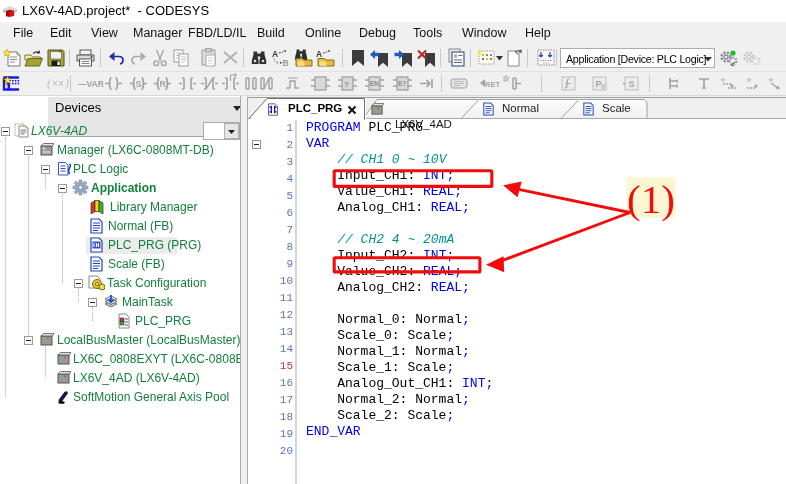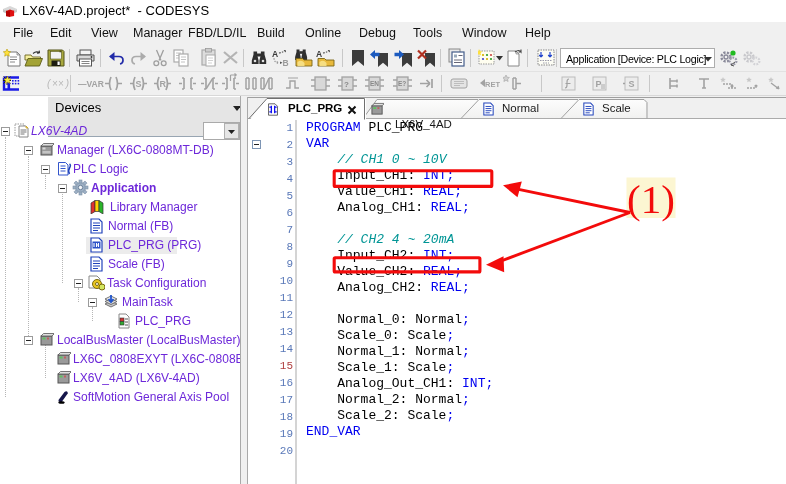--- a/index.html
+++ b/index.html
@@ -19,21 +19,21 @@
 #panel { position:absolute; left:0; top:96px; width:241px; height:388px; background:#fff; border-right:1px solid #a9a9a9; overflow:hidden; }
 #phead { position:absolute; left:0; top:1px; width:240px; height:40px; background:#e5e5e5; border-bottom:1px solid #98a5b2;margin-left:48px; }
 #phead .t { position:absolute; left:7px; top:3px; font-size:13px; color:#000; }
 #tree { position:absolute; left:0; top:0; width:240px; height:388px; }
 #splitter { position:absolute; left:241px; top:96px; width:6px; height:388px; background:#f0f0f0; }
 #editor { position:absolute; left:247px; top:96px; width:539px; height:388px; background:#fff; }
 #tabbar { position:absolute; left:0; top:0; width:539px; height:22px; background:#f0f0f0; }
 #tabstripline { position:absolute; left:0; top:21.5px; width:539px; height:1px; background:#ababab; }
 .tab { position:absolute; top:2px; height:22px; font-size:11.5px; color:#1a1a1a; }
 
-.trow { position:absolute; font-size:12px; color:#6d28d9; height:16px; line-height:16px; white-space:nowrap; }
+.trow { position:absolute; font-size:12px; color:#15803d; height:16px; line-height:16px; white-space:nowrap; }
 .exp { position:absolute; width:9px; height:9px; background:#fff; border:1px solid #9b9b9b; }
 .exp:after { content:""; position:absolute; left:1px; top:3px; width:5px; height:1px; background:#222; }
 
 #gutter { position:absolute; left:0; top:24px; width:46px; height:364px; background:#fff;
   font-family:"Liberation Mono", monospace; font-size:11px; line-height:17px; text-align:right;
   color:#5978b8; white-space:pre; }
 #gutline { position:absolute; left:48px; top:24px; width:2px; height:364px; background:#d4d4d4; }
 #code { position:absolute; left:59px; top:24px; font-family:"Liberation Mono", monospace;
   font-size:13px; line-height:16px; white-space:pre; color:#000; }
 .kw { color:#0000f0; }

